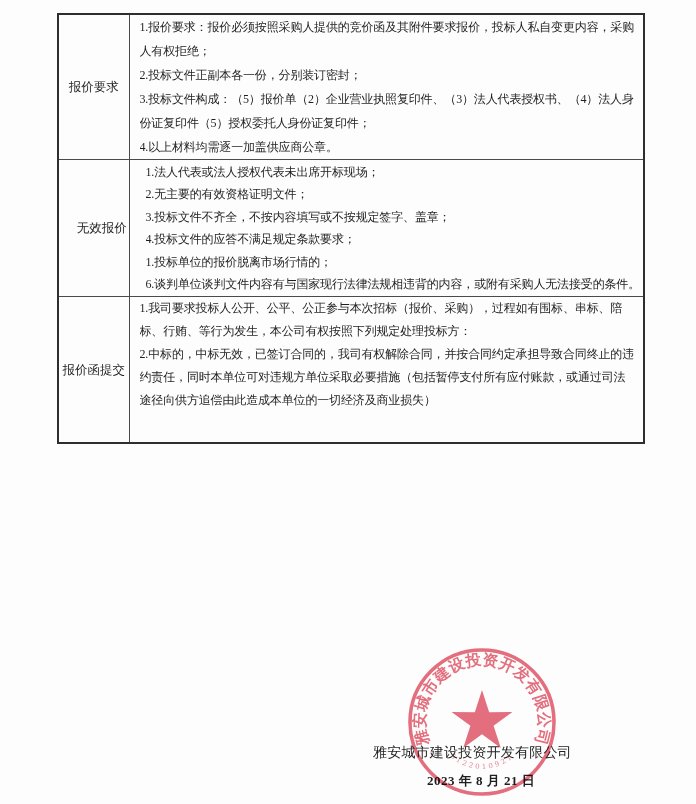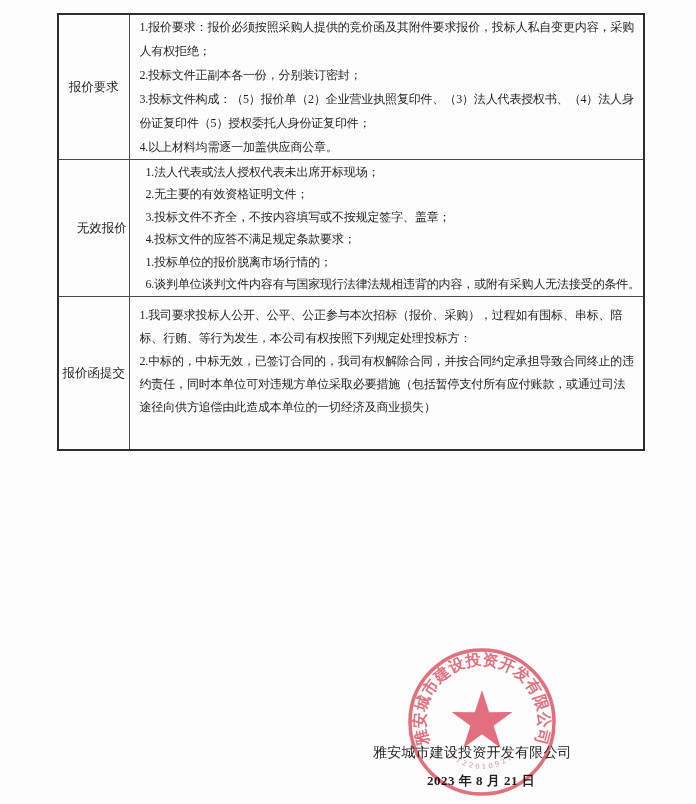--- a/index.html
+++ b/index.html
@@ -23,21 +23,21 @@
     white-space:pre-line;padding:0;
   }
   td.ct{width:515px;padding:0 6px 0 10px;font-size:12px;letter-spacing:-0.15px;}
   td.ct .ln{overflow:hidden;}
 
   tr.r1 td{height:65px;}  .r1 .ln{line-height:21.6px;white-space:nowrap;letter-spacing:-0.45px;}
   tr.r2 td{height:144px;border-radius:29px;} .r2 .ln{line-height:24px;}
   tr.r3 td{height:136px;padding-left:16px;} .r3 .ln{line-height:22.5px;white-space:nowrap;}
   tr.r4 td{height:72px;}  .r4 .ln{line-height:24px;white-space:nowrap;}
   tr.r5 td{height:34px;}  .r5 .ln{line-height:20px;white-space:nowrap;}
-  tr.r6 td{height:145px;} tr.r6 td.ct{vertical-align:top;padding-top:7px;}
+  tr.r6 td{height:145px;} tr.r6 td.ct{vertical-align:top;}
   .r6 .ln{line-height:23px;}
 
   
   .company{position:absolute;left:373px;top:744px;font-size:14px;letter-spacing:0.2px;}
   .date{position:absolute;left:427px;top:772px;font-size:13px;letter-spacing:0.5px;font-weight:bold;}
 
   svg.seal{
     position:absolute;left:400px;top:640px;
     mix-blend-mode:multiply;opacity:0.88;
   }

